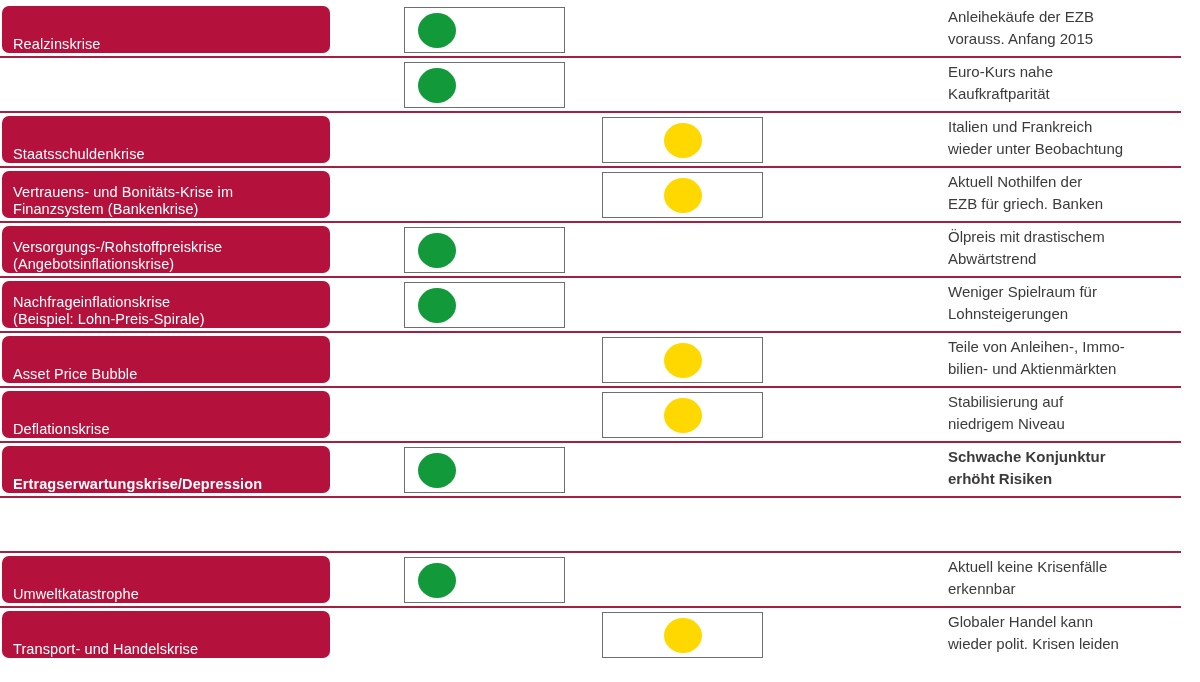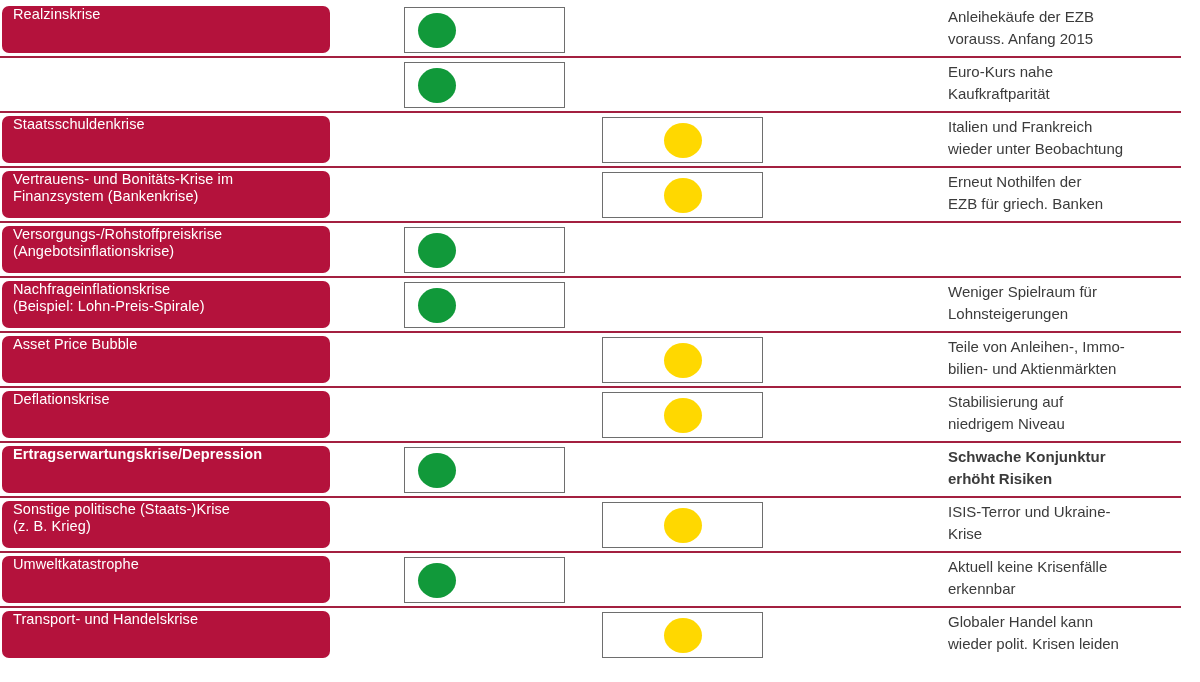--- a/index.html
+++ b/index.html
@@ -29,21 +29,21 @@
   
   .crisis-pill {
     position: absolute;
     left: 2px;
     top: 6px;
     width: 328px;
     height: 47px;
     background: #b4123c;
     border-radius: 7px;
     display: flex;
-    align-items: flex-start;
+    align-items: flex-end;
     padding: 0 0 0 11px;
   }
   .crisis-label {
     color: #ffffff;
     font-size: 14.5px;
     line-height: 17px;
     letter-spacing: 0.1px;
     white-space: pre-line;
   }
 
@@ -126,32 +126,34 @@
     </div>
     <div class="rule" style="top: 166px;"></div>
     <div class="row" style="top: 165px;">
       <div class="crisis-pill">
         <span class="crisis-label">Vertrauens- und Bonitäts-Krise im
 Finanzsystem (Bankenkrise)</span>
       </div>
       <div class="indicator-box col-yellow">
         <div class="light yellow"></div>
       </div>
-      <div class="comment">Erneut Nothilfen der
+      <div class="comment">Aktuell Nothilfen der
 EZB für griech. Banken</div>
     </div>
     <div class="rule" style="top: 221px;"></div>
     <div class="row" style="top: 220px;">
       <div class="crisis-pill">
         <span class="crisis-label">Versorgungs-/Rohstoffpreiskrise
 (Angebotsinflationskrise)</span>
       </div>
       <div class="indicator-box col-green">
         <div class="light green"></div>
       </div>
+      <div class="comment">Ölpreis mit drastischem
+Abwärtstrend</div>
     </div>
     <div class="rule" style="top: 276px;"></div>
     <div class="row" style="top: 275px;">
       <div class="crisis-pill">
         <span class="crisis-label">Nachfrageinflationskrise
 (Beispiel: Lohn-Preis-Spirale)</span>
       </div>
       <div class="indicator-box col-green">
         <div class="light green"></div>
       </div>
@@ -185,31 +187,20 @@
       <div class="crisis-pill">
         <span class="crisis-label">Ertragserwartungskrise/Depression</span>
       </div>
       <div class="indicator-box col-green">
         <div class="light green"></div>
       </div>
       <div class="comment">Schwache Konjunktur
 erhöht Risiken</div>
     </div>
     <div class="rule" style="top: 496px;"></div>
-    <div class="row" style="top: 495px;">
-      <div class="crisis-pill">
-        <span class="crisis-label">Sonstige politische (Staats-)Krise
-(z. B. Krieg)</span>
-      </div>
-      <div class="indicator-box col-yellow">
-        <div class="light yellow"></div>
-      </div>
-      <div class="comment">ISIS-Terror und Ukraine-
-Krise</div>
-    </div>
     <div class="rule" style="top: 551px;"></div>
     <div class="row" style="top: 550px;">
       <div class="crisis-pill">
         <span class="crisis-label">Umweltkatastrophe</span>
       </div>
       <div class="indicator-box col-green">
         <div class="light green"></div>
       </div>
       <div class="comment">Aktuell keine Krisenfälle
 erkennbar</div>

